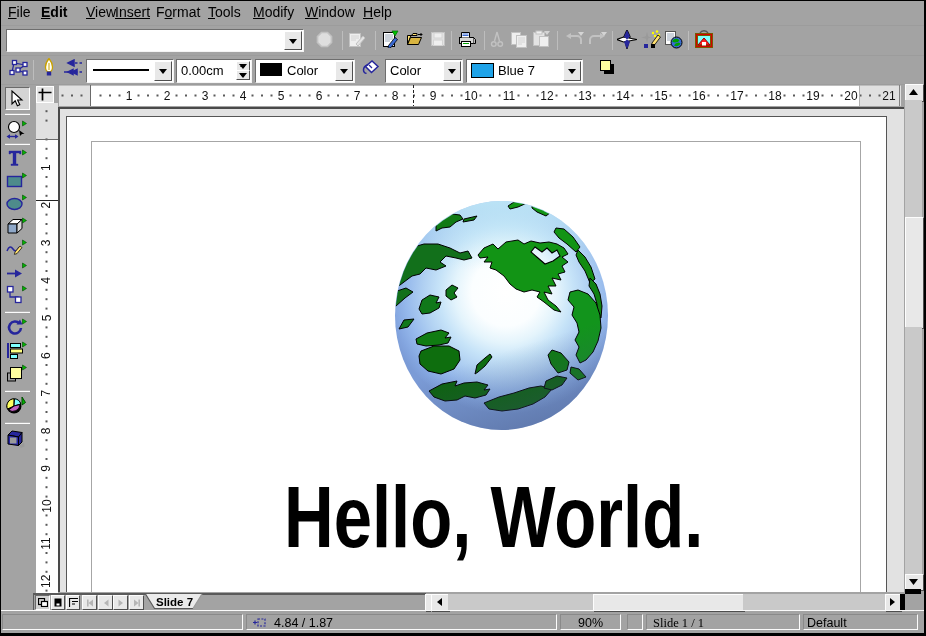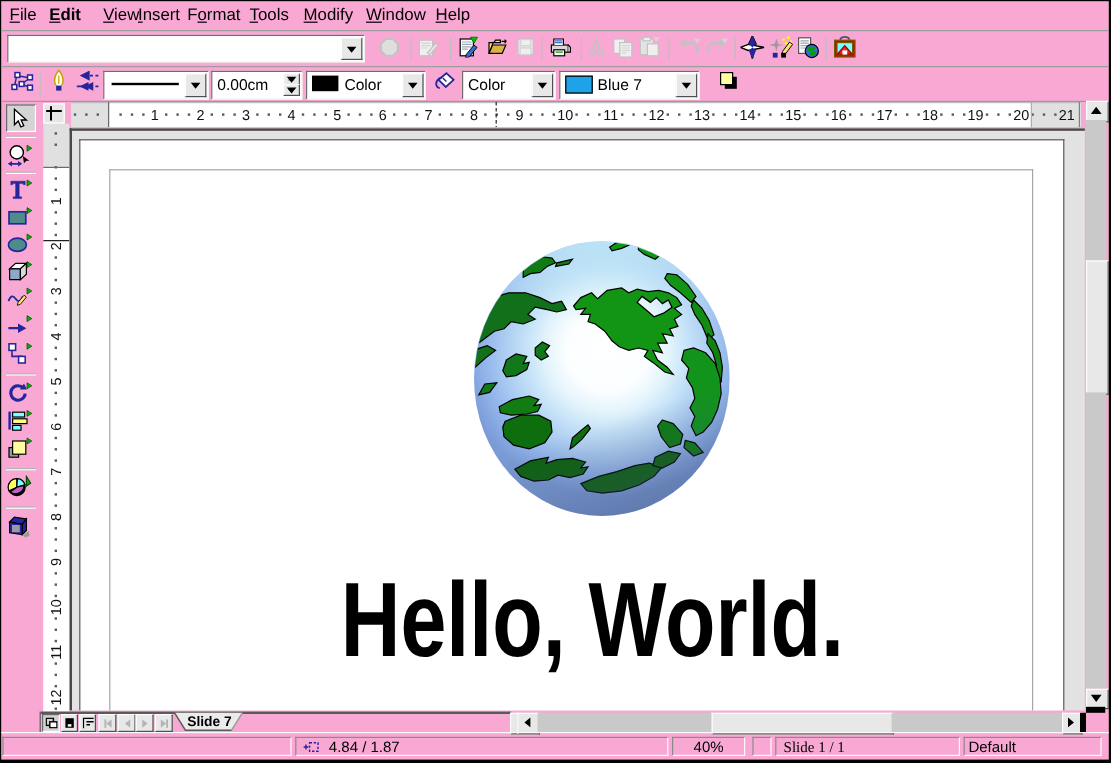--- a/index.html
+++ b/index.html
@@ -1,18 +1,18 @@
 <!DOCTYPE html>
 <html><head>
 <meta charset="utf-8">
 <style>
 html,body{margin:0;padding:0;}
 *{-webkit-font-smoothing:antialiased;}
 body{width:926px;height:636px;overflow:hidden;background:#e8e8e8;}
-#win{position:absolute;left:0;top:0;width:926px;height:636px;background:#f9a8d4;
+#win{position:absolute;left:0;top:0;width:926px;height:636px;background:#a3a3a3;
   font-family:"Liberation Sans",sans-serif;overflow:hidden;}
 .abs{position:absolute;}
 .menu{position:absolute;top:4px;font-size:14px;color:#000;}
 .hline{position:absolute;height:1px;background:#9c9c9c;left:1px;width:923px;}
 .combo{position:absolute;background:#fff;border:1px solid #6e6e6e;border-bottom-color:#f4f4f4;border-right-color:#f4f4f4;}
 .cbtn{position:absolute;background:#e8e8e8;border-top:1px solid #fff;border-left:1px solid #fff;border-right:1px solid #505050;border-bottom:1px solid #505050;}
 .cbtn:after{content:"";position:absolute;left:50%;top:50%;margin-left:-4px;margin-top:-2px;border-left:4px solid transparent;border-right:4px solid transparent;border-top:5px solid #000;}
 .ctext{position:absolute;font-size:13px;color:#000;white-space:nowrap;}
 .icsep{position:absolute;width:1px;background:#bdbdbd;}
 .btn3{background:#e8e8e8;border-top:1px solid #fdfdfd;border-left:1px solid #fdfdfd;border-right:1px solid #4e4e4e;border-bottom:1px solid #4e4e4e;}
@@ -21,21 +21,21 @@
 <body>
 <div id="win">
 
 <div class="abs" style="left:0;top:0;width:926px;height:1px;background:#000;"></div>
 <div class="abs" style="left:0;top:0;width:1px;height:636px;background:#000;"></div>
 <div class="abs" style="left:924px;top:0;width:2px;height:636px;background:#000;"></div>
 <div class="abs" style="left:0;top:633px;width:926px;height:3px;background:#000;"></div>
 <div class="menu" style="left:8px;"><u>F</u>ile</div>
 <div class="menu" style="left:41px;font-weight:bold;"><u>E</u>dit</div>
 <div class="menu" style="left:86px;"><u>V</u>iew</div>
-<div class="menu" style="left:115px;"><u>I</u>nsert</div>
+<div class="menu" style="left:115px;text-decoration:underline;"><u>I</u>nsert</div>
 <div class="menu" style="left:156px;">F<u>o</u>rmat</div>
 <div class="menu" style="left:208px;"><u>T</u>ools</div>
 <div class="menu" style="left:253px;"><u>M</u>odify</div>
 <div class="menu" style="left:305px;"><u>W</u>indow</div>
 <div class="menu" style="left:363px;"><u>H</u>elp</div>
 <div class="hline" style="top:25px;"></div>
 
 <div class="combo" style="left:6px;top:29px;width:296px;height:21px;"></div>
 <div class="cbtn" style="left:284px;top:31px;width:16px;height:17px;"></div>
 <div class="hline" style="top:55px;"></div>
@@ -480,21 +480,21 @@
       <polygon points="8.5,5 4,11 13,11" fill="#000"></polygon>
     </svg>
 <svg class="abs" style="left:905px;top:574px;" width="17" height="15" viewBox="0 0 17 15">
       <polygon points="8.5,11 4,5 13,5" fill="#000"></polygon>
     </svg>
 <div class="abs" style="left:1px;top:610px;width:923px;height:1px;background:#fbfbfb;"></div>
 <div class="abs" style="left:2px;top:614px;width:241px;height:16px;border:1px solid #8a8a8a;border-right-color:#fbfbfb;border-bottom-color:#fbfbfb;box-sizing:border-box;"></div>
 <div class="abs" style="left:246px;top:614px;width:311px;height:16px;border:1px solid #8a8a8a;border-right-color:#fbfbfb;border-bottom-color:#fbfbfb;box-sizing:border-box;"></div>
 <div class="abs" style="left:274px;top:616px;font-size:12.5px;">4.84 / 1.87</div>
 <div class="abs" style="left:560px;top:614px;width:61px;height:16px;border:1px solid #8a8a8a;border-right-color:#fbfbfb;border-bottom-color:#fbfbfb;box-sizing:border-box;"></div>
-<div class="abs" style="left:560px;top:616px;width:61px;text-align:center;font-size:12.5px;">40%</div>
+<div class="abs" style="left:560px;top:616px;width:61px;text-align:center;font-size:12.5px;">90%</div>
 <div class="abs" style="left:627px;top:614px;width:16px;height:16px;border:1px solid #8a8a8a;border-right-color:#fbfbfb;border-bottom-color:#fbfbfb;box-sizing:border-box;"></div>
 <div class="abs" style="left:646px;top:614px;width:154px;height:16px;border:1px solid #8a8a8a;border-right-color:#fbfbfb;border-bottom-color:#fbfbfb;box-sizing:border-box;"></div>
 <div class="abs" style="left:653px;top:616px;font-size:12.5px;font-family:Liberation Serif, serif;">Slide 1 / 1</div>
 <div class="abs" style="left:803px;top:614px;width:115px;height:16px;border:1px solid #8a8a8a;border-right-color:#fbfbfb;border-bottom-color:#fbfbfb;box-sizing:border-box;"></div>
 <div class="abs" style="left:807px;top:616px;font-size:12.5px;">Default</div>
 <svg class="abs" style="left:252px;top:617px;" width="14" height="11" viewBox="0 0 14 11">
       <path d="M1 5.5h4M3 3.5v4" stroke="#26269c" stroke-width="1.2"></path>
 <rect x="6" y="2" width="7" height="7" fill="none" stroke="#26269c" stroke-width="1.2" stroke-dasharray="2,1.4"></rect>
     </svg>
 <div class="abs" style="left:5px;top:87px;width:25px;height:23px;background:#d4d4d4;border:1px solid;border-color:#6a6a6a #fdfdfd #fdfdfd #6a6a6a;box-sizing:border-box;"></div>

